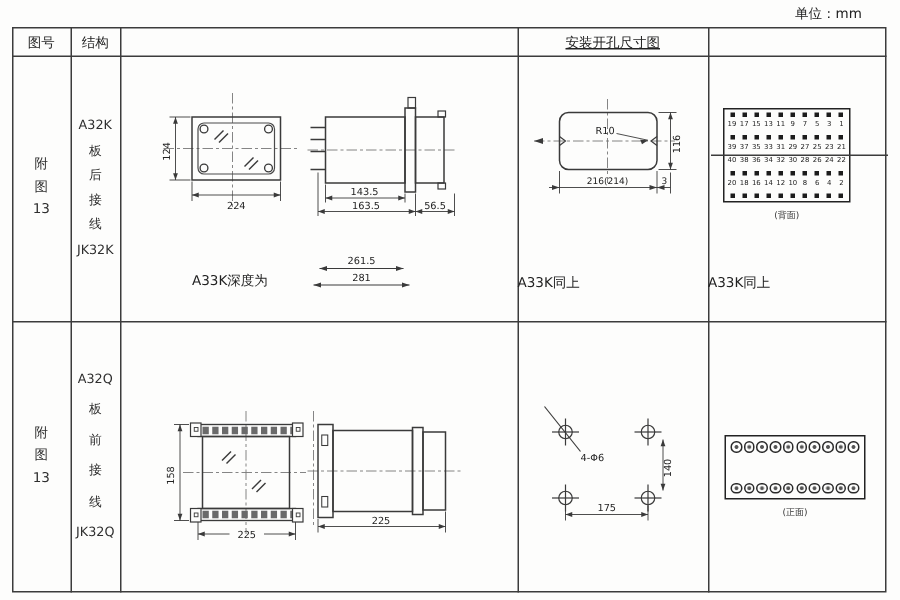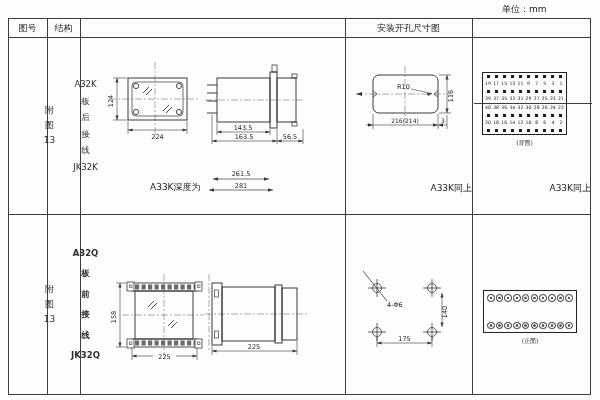--- a/index.html
+++ b/index.html
@@ -1,29 +1,29 @@
 <!DOCTYPE html>
 <html><head>
 <meta charset="utf-8">
 <style>
   html,body{margin:0;padding:0;}
   body{font-family:"DejaVu Sans",sans-serif;background:#fff;}
   #page{position:relative;width:600px;height:400px;background:#fdfdfc;color:#2e2e2e;overflow:hidden;}
   .vline,.hline{position:absolute;background:#3c3c3c;}
   .vline{width:1px;}
   .hline{height:1px;}
-  .abs{position:absolute;padding-left:22px;}
+  .abs{position:absolute;}
   .cell-center{display:flex;flex-direction:column;align-items:center;justify-content:center;text-align:center;}
   .hdr{position:absolute;top:22px;font-size:9px;color:#222;text-align:center;}
   .unit{position:absolute;font-size:9px;color:#222;}
   .figchar{font-size:9px;line-height:1;}
   .structchar{font-size:8.5px;line-height:1;}
   .model{font-size:8.5px;line-height:1;}
   .note-text{font-size:9px;color:#222;}
-  .same-note{position:absolute;font-size:9px;color:#222;text-align:right;}
+  .same-note{position:absolute;font-size:9px;color:#222;text-align:left;}
   svg{position:absolute;overflow:visible;}
   svg text{font-family:"DejaVu Sans",sans-serif;fill:#222;}
   .dim{font-size:6.5px;}
   .dim-sm{font-size:6px;}
   
   .term1-rect{position:absolute;left:4px;top:6px;width:85px;height:63px;border:1.5px solid #222;
     display:flex;flex-direction:column;justify-content:space-between;padding:2px 0;box-sizing:border-box;}
   .dotrow{display:flex;justify-content:space-between;padding:0 4px;}
   .dot{width:2.6px;height:2.6px;background:#1d1d1d;}
   .numrow{display:flex;justify-content:space-between;padding:0 2px;font-size:4.6px;line-height:1;color:#222;}
@@ -34,33 +34,33 @@
     display:flex;flex-direction:column;justify-content:space-between;padding:3px 0;box-sizing:border-box;}
   .circrow{display:flex;justify-content:space-between;padding:0 3px;}
   .term-circle{width:7.5px;height:7.5px;border:1px solid #2a2a2a;border-radius:50%;box-sizing:border-box;
     background:radial-gradient(circle at 50% 50%, #555 1px, transparent 1.6px);}
 </style>
 </head>
 <body>
 
 <div id="page">
 
-  <div class="unit" style="left:502px;top:3px;">单位：mm</div>
+  <div class="unit" style="left:530px;top:3px;">单位：mm</div>
 
   <div class="abs" style="left:8px;top:18px;width:583px;height:377px;border:1px solid #3c3c3c;box-sizing:border-box;"></div>
   <div class="vline" style="left:47px;top:18px;height:377px;"></div>
   <div class="vline" style="left:80px;top:18px;height:377px;"></div>
   <div class="vline" style="left:345px;top:18px;height:377px;"></div>
   <div class="vline" style="left:472px;top:18px;height:377px;"></div>
   <div class="hline" style="left:8px;top:37px;width:583px;"></div>
   <div class="hline" style="left:8px;top:214px;width:583px;"></div>
 
   <div class="hdr" style="left:8px;width:39px;">图号</div>
   <div class="hdr" style="left:47px;width:33px;font-family:Liberation Mono, monospace;">结构</div>
-  <div class="hdr" style="left:345px;width:127px;">安装开孔尺寸图</div>
+  <div class="hdr" style="left:345px;width:127px;text-decoration:underline;">安装开孔尺寸图</div>
 
   <div class="abs cell-center" style="left:8px;top:37px;width:39px;height:177px;gap:6px;">
     <span class="figchar">附</span>
     <span class="figchar">图</span>
     <span class="figchar">13</span>
   </div>
   <div class="abs cell-center" style="left:47px;top:37px;width:33px;height:177px;gap:8px;">
     <span class="model">A32K</span>
     <span class="structchar">板</span>
     <span class="structchar">后</span>
@@ -270,21 +270,21 @@
   <div class="hline" style="left:474px;top:103px;width:118px;"></div>
 
   <div class="same-note" style="left:345px;top:182px;width:127px;">A33K同上</div>
   <div class="same-note" style="left:472px;top:182px;width:119px;">A33K同上</div>
 
   <div class="abs cell-center" style="left:8px;top:214px;width:39px;height:180px;gap:6px;">
     <span class="figchar">附</span>
     <span class="figchar">图</span>
     <span class="figchar">13</span>
   </div>
-  <div class="abs cell-center" style="left:47px;top:214px;width:33px;height:180px;gap:12px;font-weight:bold;">
+  <div class="abs cell-center" style="left:47px;top:214px;width:33px;height:180px;gap:12px;">
     <span class="model">A32Q</span>
     <span class="structchar">板</span>
     <span class="structchar">前</span>
     <span class="structchar">接</span>
     <span class="structchar">线</span>
     <span class="model">JK32Q</span>
   </div>
 
   <svg style="left:108px;top:268px;" width="100" height="95" viewBox="0 0 100 95">
     <line x1="56" y1="6" x2="56" y2="88" stroke="#777" stroke-width="0.6" stroke-dasharray="7 2 2 2"></line>

